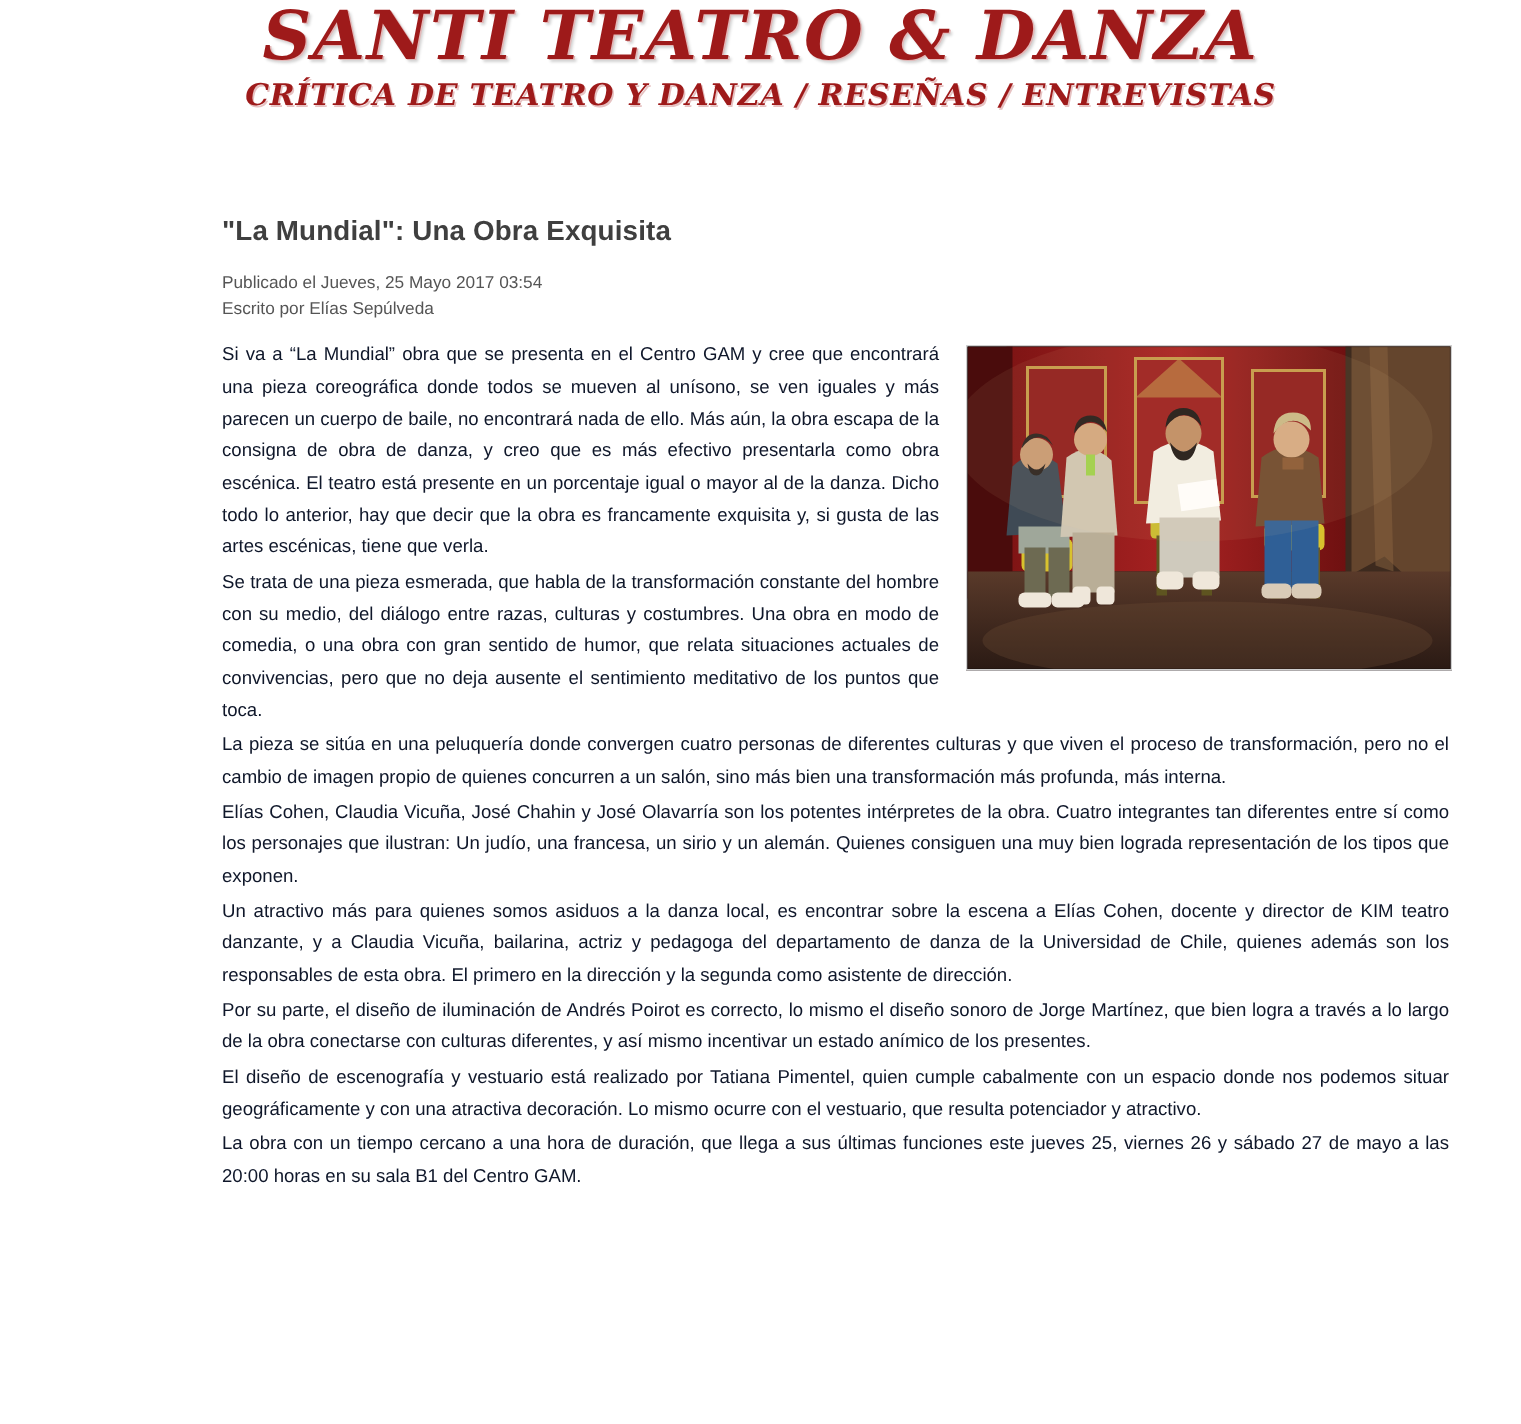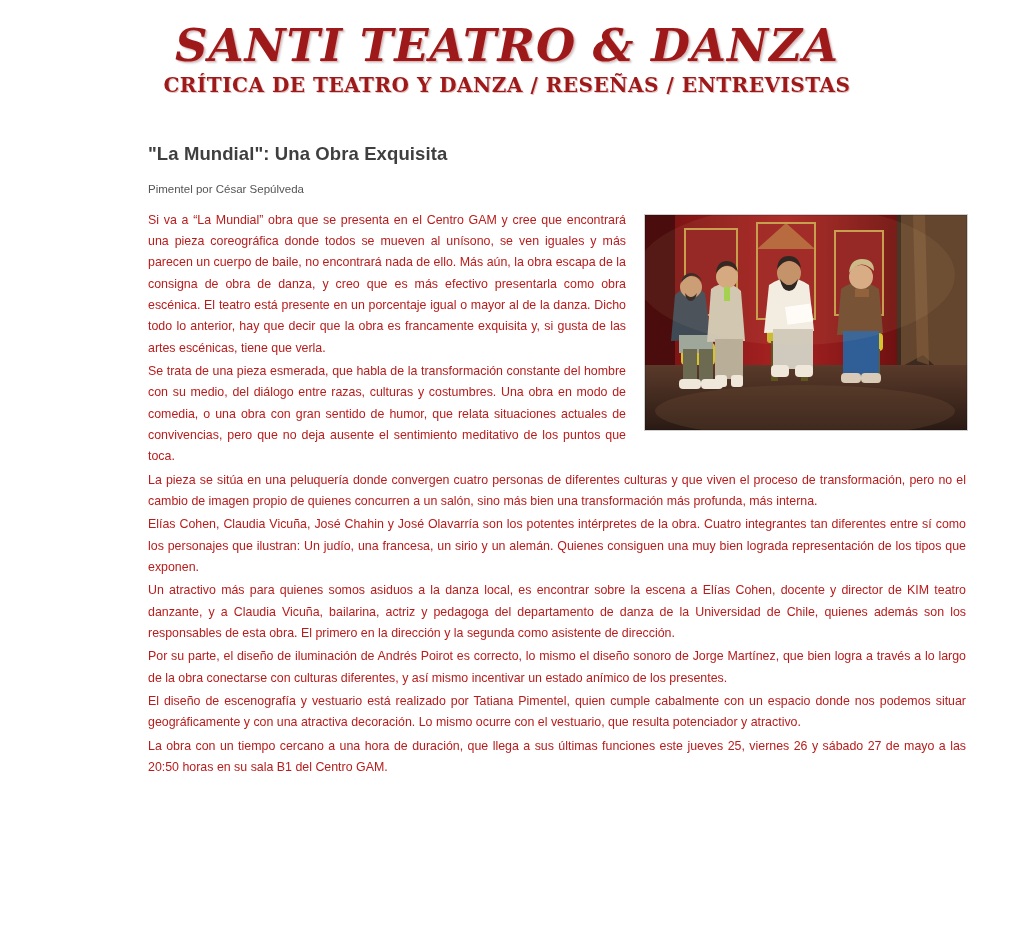--- a/index.html
+++ b/index.html
@@ -16,38 +16,38 @@
   }
   .page {
     width: 1014px;
     height: 949px;
     position: relative;
     background: #ffffff;
   }
 
   
   .banner {
-    padding-top: 22px;
     text-align: center;
   }
   .site-title {
     font-family: "DejaVu Serif", serif;
     font-weight: bold;
     font-style: italic;
     font-size: 45px;
     letter-spacing: 1px;
     color: #9e1a1a;
     text-shadow: 1px 1px 0 #e3b8b8, 2px 2px 2px rgba(0,0,0,0.18);
     line-height: 1.05;
     margin: 0;
     text-transform: uppercase;
   }
   .site-subtitle {
     font-family: "DejaVu Serif", serif;
     font-weight: bold;
+    font-style: italic;
     font-size: 20px;
     letter-spacing: 0.5px;
     color: #9e1a1a;
     text-shadow: 1px 1px 0 #e6c2c2;
     margin: 4px 0 0 0;
     text-transform: uppercase;
   }
 
   
   .article {
@@ -67,21 +67,21 @@
     font-size: 11.5px;
     color: #555555;
     line-height: 1.45;
     margin-bottom: 12px;
   }
   .meta div { white-space: nowrap; }
 
   .body-text {
     font-size: 12.4px;
     line-height: 1.72;
-    color: #b91c1c;
+    color: #0f172a;
     text-align: justify;
   }
   .body-text p {
     margin: 0 0 2px 0;
   }
 
   .figure {
     float: right;
     width: 322px;
     margin: 4px 0 6px 18px;
@@ -103,21 +103,22 @@
   <div class="banner">
     <h1 class="site-title">SANTI TEATRO &amp; DANZA</h1>
     <div class="site-subtitle">CRÍTICA DE TEATRO Y DANZA / RESEÑAS / ENTREVISTAS</div>
   </div>
 
   <div class="article">
 
     <h2 class="article-title">"La Mundial": Una Obra Exquisita</h2>
 
     <div class="meta">
-      <div>Pimentel por César Sepúlveda</div>
+      <div>Publicado el Jueves, 25 Mayo 2017 03:54</div>
+      <div>Escrito por Elías Sepúlveda</div>
     </div>
 
     <div class="body-text">
 
       <div class="figure">
         <svg class="photo" viewBox="0 0 322 215" preserveAspectRatio="none">
           <defs>
             <linearGradient id="floorG" x1="0" y1="0" x2="0" y2="1">
               <stop offset="0%" stop-color="#5a3a2a"></stop>
               <stop offset="100%" stop-color="#2a1a14"></stop>
@@ -209,17 +210,17 @@
       </div>
 
       <p>Si va a “La Mundial” obra que se presenta en el Centro GAM y cree que encontrará una pieza coreográfica donde todos se mueven al unísono, se ven iguales y más parecen un cuerpo de baile, no encontrará nada de ello. Más aún, la obra escapa de la consigna de obra de danza, y  creo que es más efectivo presentarla como obra escénica.  El teatro está presente en un porcentaje igual o mayor al de la danza. Dicho todo lo anterior, hay que decir que la obra es francamente exquisita y, si gusta de las artes escénicas, tiene que verla.</p>
       <p>Se trata de una pieza esmerada, que habla de la transformación constante del hombre con su medio, del diálogo entre razas, culturas y costumbres. Una obra en modo de comedia, o una obra con gran sentido de humor, que relata situaciones actuales de convivencias, pero que no deja ausente el sentimiento meditativo de los puntos que toca.</p>
       <div class="clear"></div>
       <p>La pieza se sitúa en una peluquería donde convergen cuatro personas de diferentes culturas y que viven el proceso de transformación, pero no el cambio de imagen propio de quienes concurren a un salón, sino más bien una transformación más profunda, más interna.</p>
       <p>Elías Cohen, Claudia Vicuña, José Chahin y José Olavarría son los potentes intérpretes de la obra. Cuatro integrantes tan diferentes entre sí como los personajes que ilustran: Un judío, una francesa, un sirio y un alemán. Quienes consiguen una muy bien lograda representación de los tipos que exponen.</p>
       <p>Un atractivo más para quienes somos asiduos a la danza local, es encontrar sobre la escena a Elías Cohen, docente y director de KIM teatro danzante, y a Claudia Vicuña, bailarina, actriz y pedagoga del departamento de danza de la Universidad de Chile, quienes además son los responsables de esta obra. El primero en la dirección y la segunda como asistente de dirección.</p>
       <p>Por su parte, el diseño de iluminación de Andrés Poirot es correcto, lo mismo el diseño sonoro de Jorge Martínez, que bien logra a través a lo largo de la obra conectarse con culturas diferentes, y así mismo incentivar un estado anímico de los presentes.</p>
       <p>El diseño de escenografía y vestuario está realizado por Tatiana Pimentel, quien cumple cabalmente con un espacio donde nos podemos situar geográficamente y con una atractiva decoración. Lo mismo ocurre con el vestuario, que resulta potenciador y atractivo.</p>
-      <p>La obra con un tiempo cercano a una hora de duración, que llega a sus últimas funciones este jueves 25, viernes 26 y sábado 27 de mayo a las 20:50 horas en su sala B1 del Centro GAM.</p>
+      <p>La obra con un tiempo cercano a una hora de duración, que llega a sus últimas funciones este jueves 25, viernes 26 y sábado 27 de mayo a las 20:00 horas en su sala B1 del Centro GAM.</p>
     </div>
 
   </div>
 </div>
 
 </body></html>

